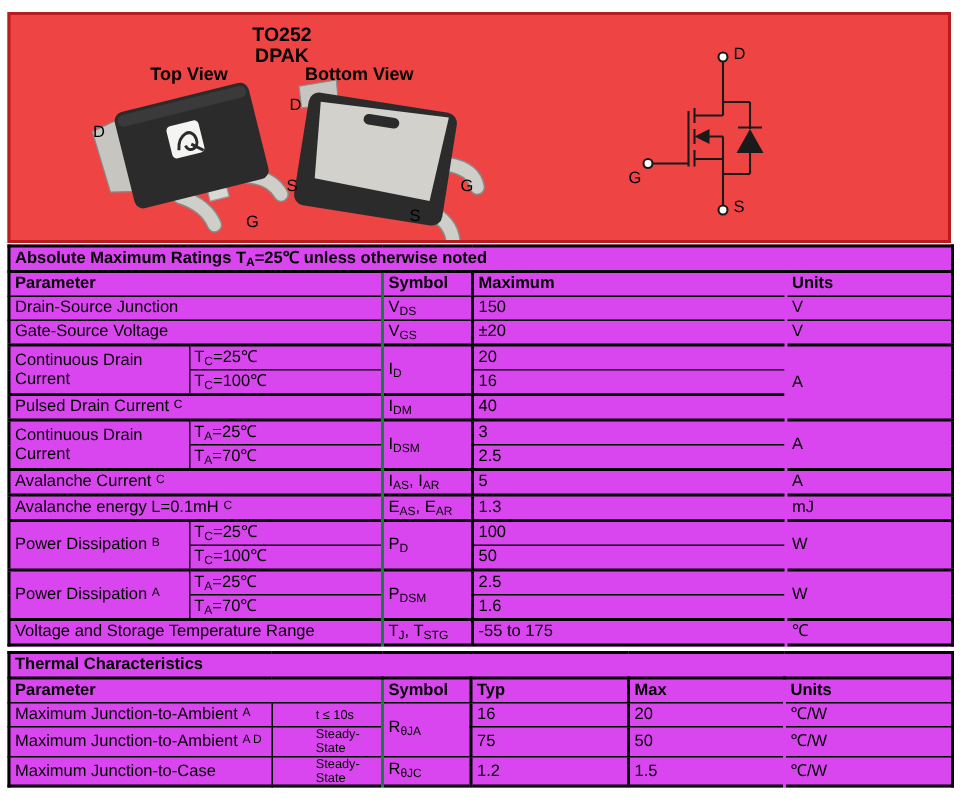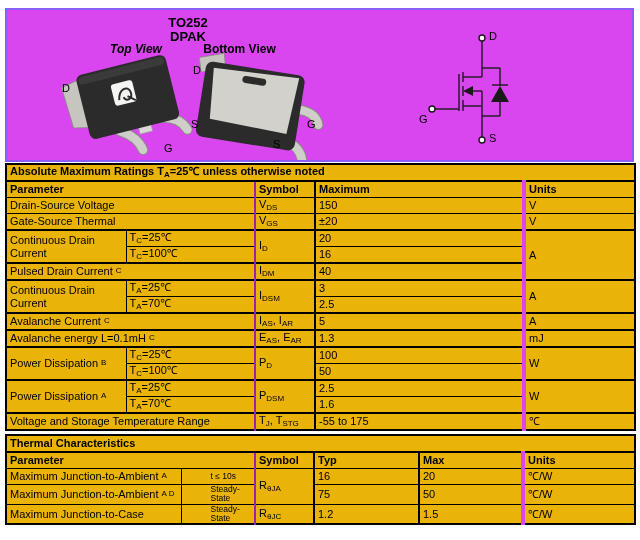--- a/index.html
+++ b/index.html
@@ -1,33 +1,33 @@
 <!DOCTYPE html>
 <html><head>
 <meta charset="utf-8">
 <style>
   html,body{margin:0;padding:0;background:#fff;}
   body{width:640px;height:540px;position:relative;font-family:"Liberation Sans",sans-serif;color:#000;}
-  .figure-box{position:absolute;left:5px;top:8px;width:625px;height:150px;border:2px solid #8b5cf6;background:#d946ef;}
+  .figure-box{position:absolute;left:5px;top:8px;width:625px;height:150px;border:2px solid #b91c1c;background:#ef4444;}
   .figure-box .lbl{position:absolute;font-size:11px;}
   .figure-box .blbl{position:absolute;font-weight:bold;font-size:12px;text-align:center;}
   .pkg-title{position:absolute;left:136px;width:90px;text-align:center;font-weight:bold;font-size:13px;line-height:14px;}
   svg.art{position:absolute;left:0;top:0;}
-  table.ds{position:absolute;left:5px;border-collapse:collapse;table-layout:fixed;width:629px;font-size:11px;background:#eab308;border:2px solid #000;}
+  table.ds{position:absolute;left:5px;border-collapse:collapse;table-layout:fixed;width:629px;font-size:11px;background:#d946ef;border:2px solid #000;}
   #t1{top:163px;} #t2{top:434px;}
   .ds td{border:1px solid #000;padding:0 3px;height:15px;line-height:1.1;vertical-align:middle;}
   .ds tr{height:16px;}
   .ds tr.title-row{height:17px;}
   .title-row td{border:2px solid #000;font-weight:bold;}
   .hdr td{font-weight:bold;margin-left:19px;}
   .c{text-align:left;}
   .g td{border-top:2px solid #000;}
-  td.sym{border-left:2px solid #a21caf;border-right:2px solid #000;}
+  td.sym{border-left:2px solid #15803d;border-right:2px solid #000;}
   td.val{border-left:2px solid #000;}
-  td.unit{border-left:4px solid #d946ef;}
+  td.unit{border-left:2px solid #d946ef;}
   td.cond-sm{font-size:8.5px;padding-left:29px;}
   sub{font-size:8px;vertical-align:-2px;}
   sup{font-size:8px;vertical-align:2px;}
 </style>
 </head>
 <body>
 
 <div class="figure-box">
 
   <svg class="art" width="625" height="150" viewBox="0 0 625 150">
@@ -75,21 +75,21 @@
       <line x1="493" y1="58" x2="493" y2="76"></line>
       <line x1="485" y1="75" x2="501" y2="75"></line>
       <polygon points="493,76 484,92 502,92" fill="#1a1a1a" stroke="none"></polygon>
       <line x1="493" y1="92" x2="493" y2="106"></line>
       <line x1="493" y1="106" x2="475" y2="106"></line>
     </g>
   </svg>
 
   <div class="pkg-title" style="top:6px;">TO252</div>
   <div class="pkg-title" style="top:20px;">DPAK</div>
-  <div class="blbl" style="left:84px;top:32px;width:90px;font-style:italic;">Top View</div>
+  <div class="blbl" style="left:74px;top:32px;width:90px;">Top View</div>
   <div class="blbl" style="left:185px;top:32px;width:95px;">Bottom View</div>
 
   <span class="lbl" style="left:55px;top:72px;">D</span>
   <span class="lbl" style="left:184px;top:108px;">S</span>
   <span class="lbl" style="left:157px;top:132px;">G</span>
 
   <span class="lbl" style="left:186px;top:54px;">D</span>
   <span class="lbl" style="left:300px;top:108px;">G</span>
   <span class="lbl" style="left:266px;top:128px;">S</span>
 
@@ -110,27 +110,27 @@
       <tr class="title-row">
     <td colspan="5">Absolute Maximum Ratings  T<sub>A</sub>=25℃ unless otherwise noted</td>
   </tr>
   <tr class="hdr">
     <td colspan="2">Parameter</td>
     <td class="sym">Symbol</td>
     <td class="val c">Maximum</td>
     <td class="unit c">Units</td>
   </tr>
   <tr>
-    <td colspan="2">Drain-Source Voltage</td>
+    <td colspan="2">Drain-Source Junction</td>
     <td class="sym">V<sub>DS</sub></td>
     <td class="val c">150</td>
     <td class="unit c">V</td>
   </tr>
   <tr>
-    <td colspan="2">Gate-Source Thermal</td>
+    <td colspan="2">Gate-Source Voltage</td>
     <td class="sym">V<sub>GS</sub></td>
     <td class="val c">±20</td>
     <td class="unit c">V</td>
   </tr>
   <tr class="g">
     <td rowspan="2">Continuous Drain Current</td>
     <td>T<sub>C</sub>=25℃</td>
     <td class="sym" rowspan="2">I<sub>D</sub></td>
     <td class="val c">20</td>
     <td class="unit c" rowspan="3">A</td>

